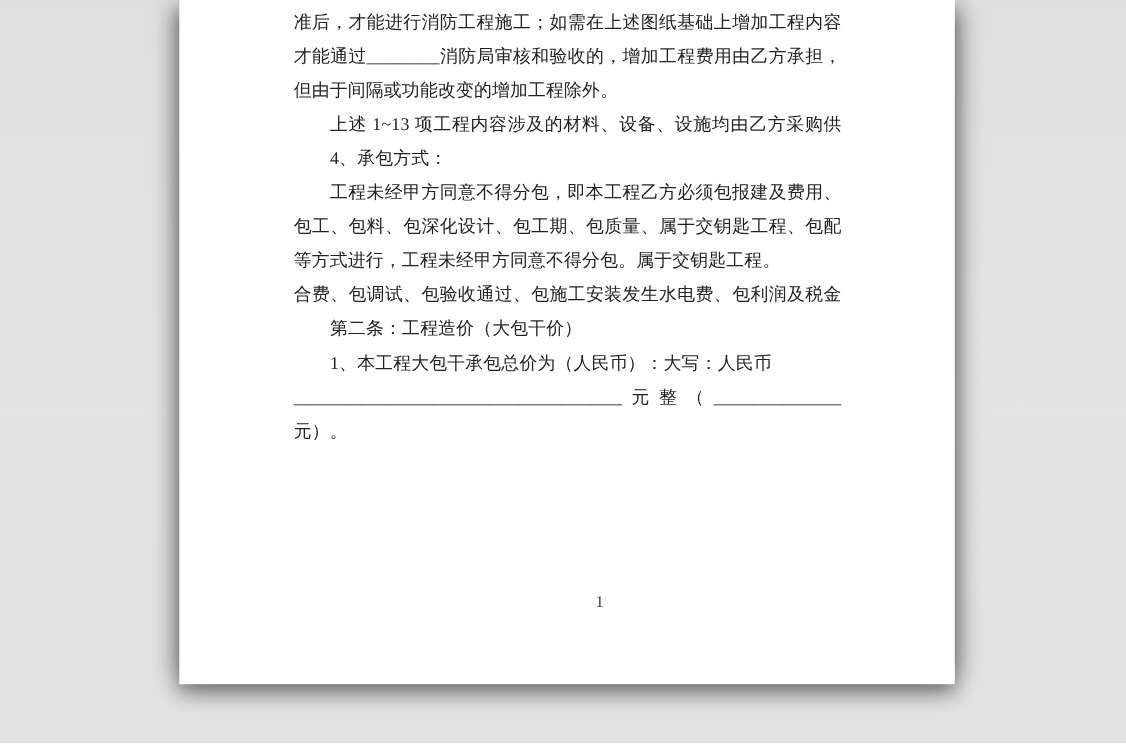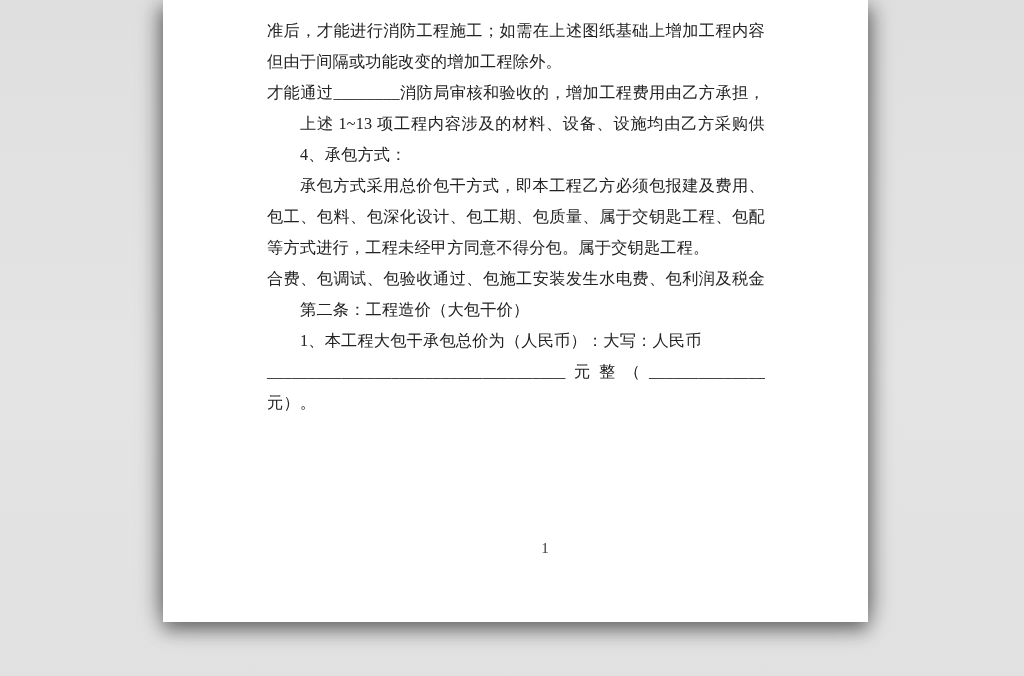--- a/index.html
+++ b/index.html
@@ -23,21 +23,21 @@
     height: 622px;
     background: #ffffff;
     box-shadow: 0 9px 16px rgba(0,0,0,0.40),
                 0 2px 28px rgba(0,0,0,0.18),
                 14px 0 18px -8px rgba(0,0,0,0.18),
                 -14px 0 18px -8px rgba(0,0,0,0.18);
   }
   .text-block {
     position: absolute;
     left: 104px;
-    top: 16px;
+    top: 5px;
     width: 498px;
     font-family: "Liberation Serif", "DejaVu Serif", serif;
     font-size: 16.2px;
     line-height: 31px;
     color: #222222;
     letter-spacing: 0.2px;
   }
   .line {
     min-height: 31px;
     white-space: normal;
@@ -61,25 +61,25 @@
     color: #3a3a3a;
   }
 </style>
 </head>
 <body>
 
 <div class="canvas">
   <div class="page">
     <div class="text-block">
         <div class="line just">准后，才能进行消防工程施工；如需在上述图纸基础上增加工程内容</div>
+        <div class="line just">才能通过________消防局审核和验收的，增加工程费用由乙方承担，</div>
         <div class="line">但由于间隔或功能改变的增加工程除外。</div>
-        <div class="line just">才能通过________消防局审核和验收的，增加工程费用由乙方承担，</div>
         <div class="line indent just">上述 1~13 项工程内容涉及的材料、设备、设施均由乙方采购供</div>
         <div class="line indent">4、承包方式：</div>
-        <div class="line indent just">承包方式采用总价包干方式，即本工程乙方必须包报建及费用、</div>
+        <div class="line indent just">工程未经甲方同意不得分包，即本工程乙方必须包报建及费用、</div>
         <div class="line just">包工、包料、包深化设计、包工期、包质量、属于交钥匙工程、包配</div>
         <div class="line">等方式进行，工程未经甲方同意不得分包。属于交钥匙工程。</div>
         <div class="line just">合费、包调试、包验收通过、包施工安装发生水电费、包利润及税金</div>
         <div class="line indent">第二条：工程造价（大包干价）</div>
         <div class="line indent">1、本工程大包干承包总价为（人民币）：大写：人民币</div>
         <div class="line just">____________________________________元整（______________</div>
         <div class="line">元）。</div>
       </div>
     <div class="page-number">1</div>
   </div>

